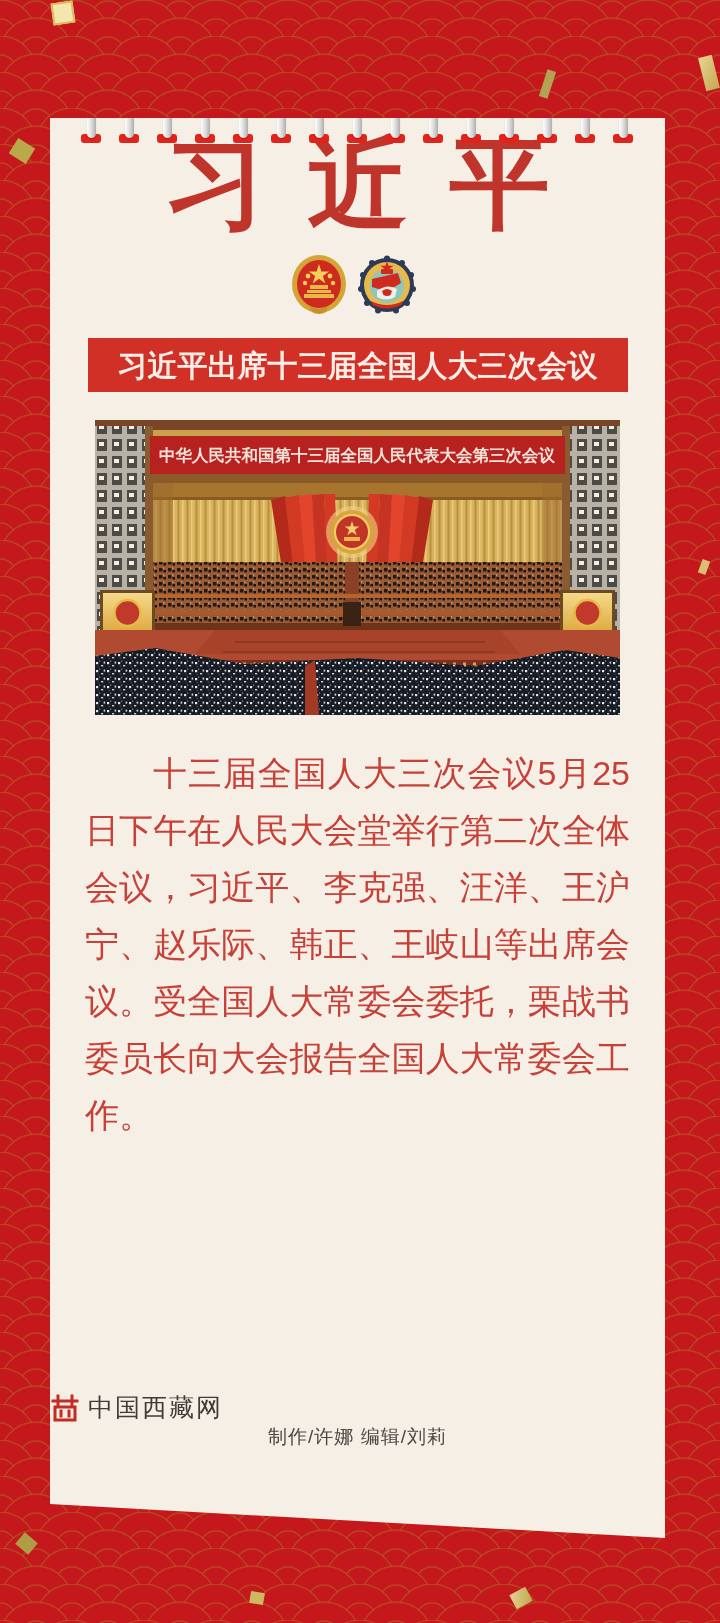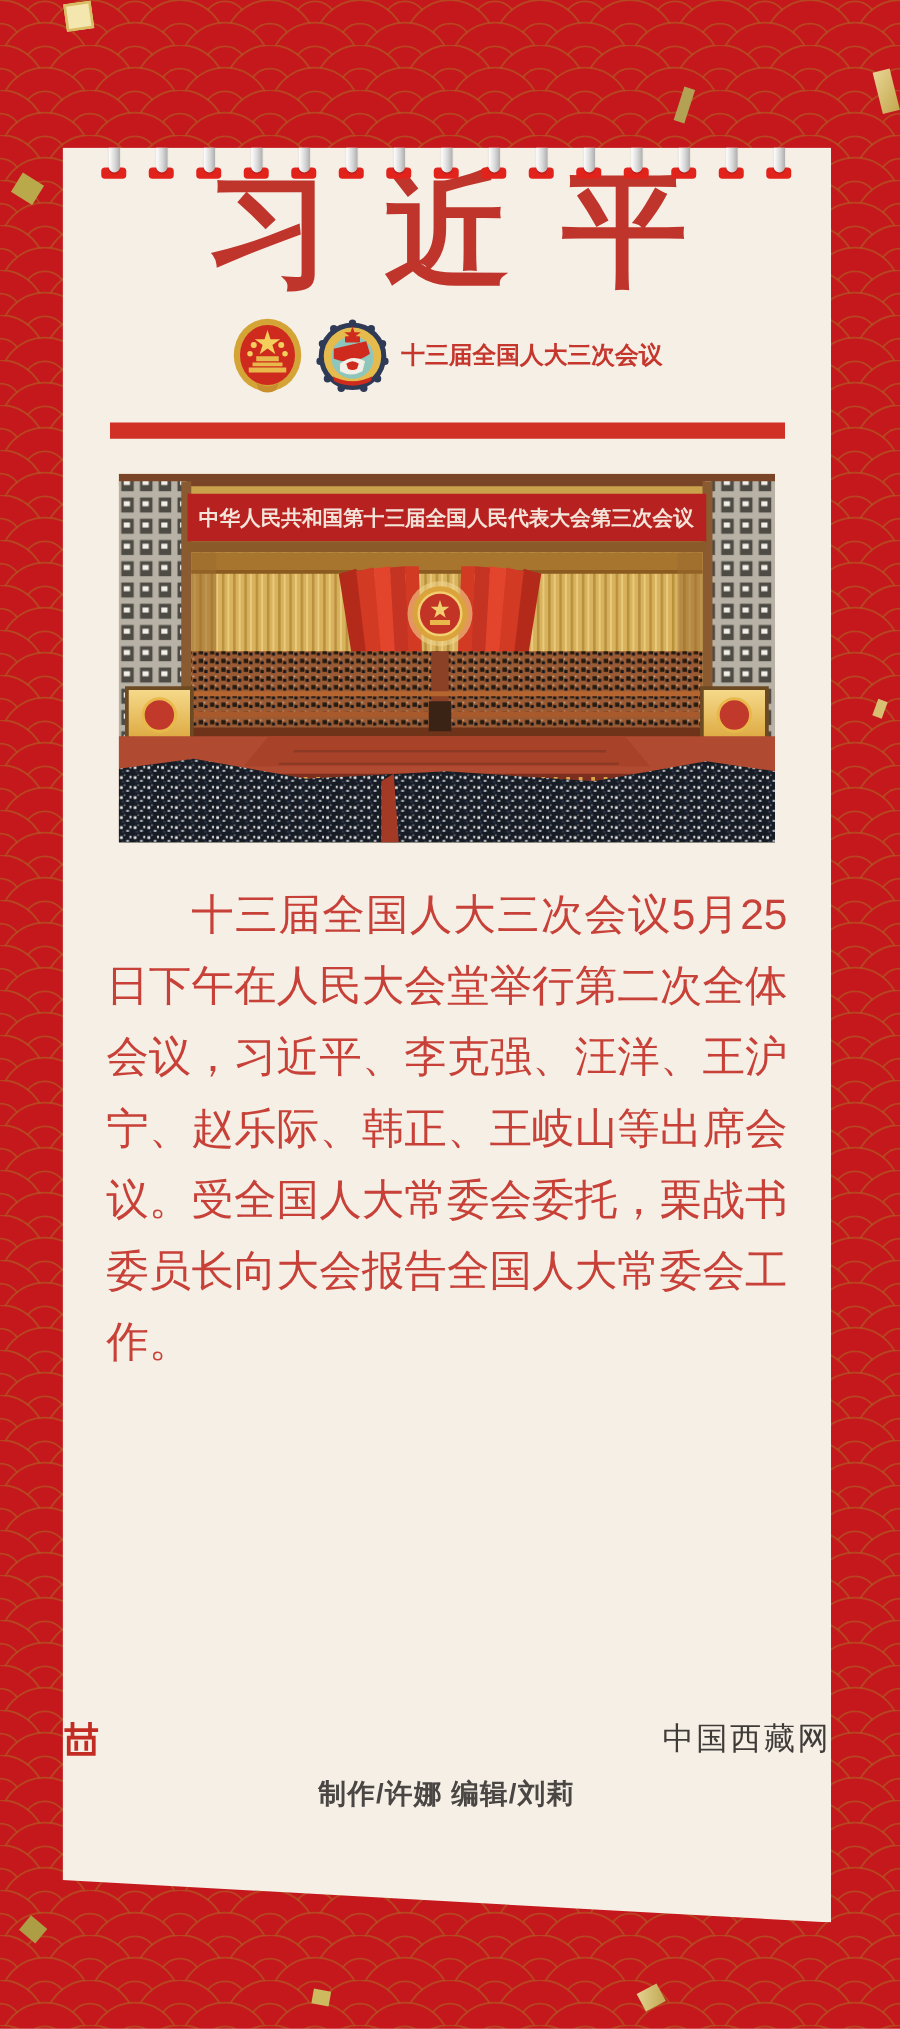--- a/index.html
+++ b/index.html
@@ -39,23 +39,23 @@
   .headline{width:540px;margin:21px auto 0;background:#d03026;color:#faeee7;
             text-align:center;font-size:30px;line-height:41px;font-weight:bold;
             padding:7px 0 6px;}
 
   .photo{display:block;width:525px;height:295px;margin:28px auto 0;}
 
   .article{width:545px;margin:30px auto 0;color:#c84138;font-size:34px;line-height:57px;
            text-indent:2em;text-align:justify;font-weight:500;}
 
   .footer{position:absolute;left:0;bottom:88px;width:100%;text-align:center;}
-  .footer-brand{display:flex;justify-content:space-between;align-items:center;gap:8px;}
+  .footer-brand{display:flex;justify-content:flex-start;align-items:center;gap:8px;}
   .brand-name{font-size:25px;color:#3f3b38;letter-spacing:2px;}
-  .credits{margin-top:13px;font-size:22px;color:#4a4644;letter-spacing:1px;font-weight:bold;}
+  .credits{margin-top:0;font-size:19px;color:#4a4644;letter-spacing:1px;}
 </style>
 </head>
 <body>
 
 <div class="page">
 
   <svg class="bg-pattern" width="720" height="1623" xmlns="http://www.w3.org/2000/svg">
     <defs>
       <pattern id="sg" width="72" height="36" patternUnits="userSpaceOnUse">
         <rect width="72" height="36" fill="#c4181d"></rect>
@@ -159,26 +159,26 @@
         <circle cx="29" cy="30" r="23" fill="#e6bb4e"></circle>
         <circle cx="29" cy="31" r="17" fill="#8fc6bc"></circle>
         <path d="M29 6 l1.6 4.8 5 0 -4 3 1.5 4.8 -4.1-3 -4.1 3 1.5-4.8 -4-3 5 0 z" fill="#cf2a1e"></path>
         <rect x="23" y="14" width="12" height="5" rx="1" fill="#cf2a1e"></rect>
         <path d="M14 24 l26-6 3 10 q-14 10 -29 4 z" fill="#cf2a1e"></path>
         <path d="M19 36 q10-8 20-2 l-2 8 q-9 5 -18 0 z" fill="#f2efe6"></path>
         <path d="M24 36 q5-4 10 0 l-1.4 4 q-3.6 2 -7.2 0 z" fill="#cf2a1e"></path>
         <path d="M13 46 q16 8 32 0 l-1.5 4 q-14.5 7 -29 0 z" fill="#cf2a1e"></path>
       </svg>
       <div class="session-text">
-        <div>十三届全国人大三次会议</div>
       </div>
     </div>
 
 
     <div class="headline">
+      <div>习近平出席十三届全国人大三次会议</div>
     </div>
 
     <svg class="photo" viewBox="0 0 525 295" xmlns="http://www.w3.org/2000/svg">
       <defs>
         <pattern id="wallgrid" width="15" height="17" patternUnits="userSpaceOnUse">
           <rect width="15" height="17" fill="#b8b2a6"></rect>
           <rect x="2" y="2" width="10" height="12" fill="#4e4b45"></rect>
           <rect x="4" y="5" width="5" height="4" fill="#f2efe8"></rect>
         </pattern>
         <pattern id="curtainp" width="9" height="12" patternUnits="userSpaceOnUse">

